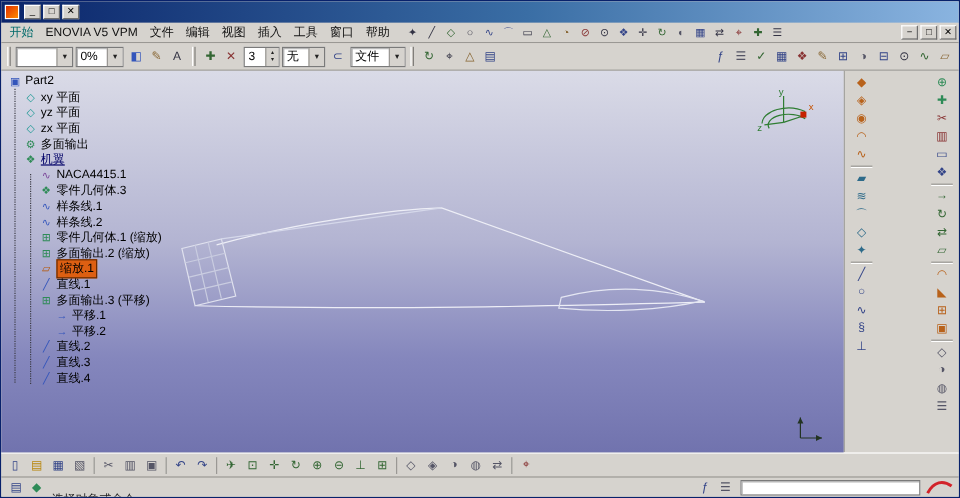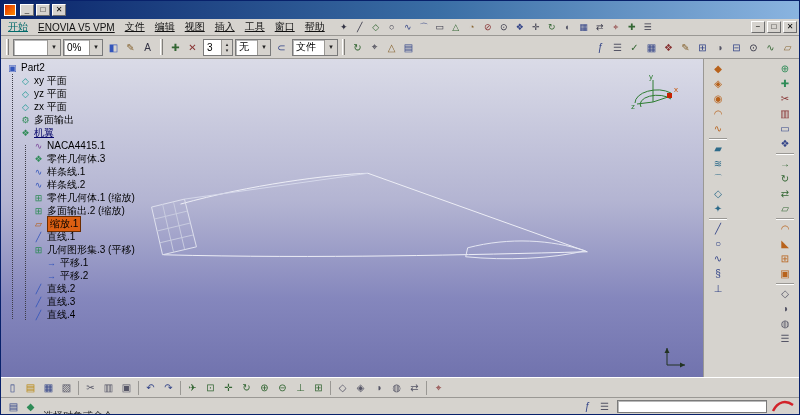--- a/index.html
+++ b/index.html
@@ -9,21 +9,21 @@
   
   .titlebar { height:18px; flex:0 0 18px; background:linear-gradient(90deg,#0a246a,#3a6ea5 55%,#8ab4e0); color:#fff; display:flex; align-items:center; padding:0 3px; gap:4px; }
   .app-icon { width:12px; height:12px; background:linear-gradient(135deg,#e03000,#ff8a00); border:1px solid #fff; flex:0 0 12px; }
   .title-text { font-size:10px; font-weight:bold; flex:1; white-space:nowrap; }
   .win-controls, .mdi-controls { display:flex; gap:2px; }
   .win-btn { width:14px; height:12px; background:#d6d3ce; color:#000; border:1px solid; border-color:#fff #6d6d6d #6d6d6d #fff; font-size:8px; line-height:10px; text-align:center; cursor:default; }
 
   
   .menubar { height:17px; flex:0 0 17px; background:#d6d3ce; display:flex; align-items:center; border-bottom:1px solid #9a9894; padding:0 2px; }
   .menu-list { display:flex; align-items:center; }
-  .menu-item { padding:0 5px; font-size:10px; color:#111; white-space:nowrap;text-decoration:underline; }
+  .menu-item { padding:0 5px; font-size:10px; color:#111; white-space:nowrap; }
   .menu-icons { display:flex; align-items:center; margin-left:6px; flex:1; overflow:hidden; }
   .icon { width:17px; height:15px; display:inline-flex; align-items:center; justify-content:center; font-size:10px; cursor:default; flex:0 0 auto; }
   .menu-icons .icon { width:16px; height:13px; font-size:9px; }
 
   
   .toolbar { height:23px; flex:0 0 23px; background:#d6d3ce; display:flex; align-items:center; gap:2px; padding:0 3px; border-bottom:1px solid #9a9894; }
   .grip { width:3px; height:16px; border-left:1px solid #fff; border-right:1px solid #807e7a; margin:0 2px; flex:0 0 3px; }
   .combo { display:inline-flex; align-items:center; height:17px; background:#fff; border:1px solid #7a7a7a; box-shadow:inset 1px 1px 0 #b8b8b8; font-size:10px; }
   .combo-text { flex:1; padding:0 3px; overflow:hidden; white-space:nowrap; }
   .combo .arrow { width:13px; height:100%; background:#d6d3ce; border-left:1px solid #9a9894; font-size:7px; display:flex; align-items:center; justify-content:center; color:#222; }
@@ -251,21 +251,21 @@
           <div class="tree-row" style="padding-left: 30px;">
             <span class="tree-icon" style="color: rgb(184, 85, 0);">▱</span>
             <span class="tree-label selected">缩放.1</span>
           </div>
           <div class="tree-row" style="padding-left: 30px;">
             <span class="tree-icon" style="color: rgb(51, 85, 187);">╱</span>
             <span class="tree-label">直线.1</span>
           </div>
           <div class="tree-row" style="padding-left: 30px;">
             <span class="tree-icon" style="color: rgb(46, 139, 87);">⊞</span>
-            <span class="tree-label">几何图形集.3 (平移)</span>
+            <span class="tree-label">多面输出.3 (平移)</span>
           </div>
           <div class="tree-row" style="padding-left: 43px;">
             <span class="tree-icon" style="color: rgb(51, 85, 187);">→</span>
             <span class="tree-label">平移.1</span>
           </div>
           <div class="tree-row" style="padding-left: 43px;">
             <span class="tree-icon" style="color: rgb(51, 85, 187);">→</span>
             <span class="tree-label">平移.2</span>
           </div>
           <div class="tree-row" style="padding-left: 30px;">

